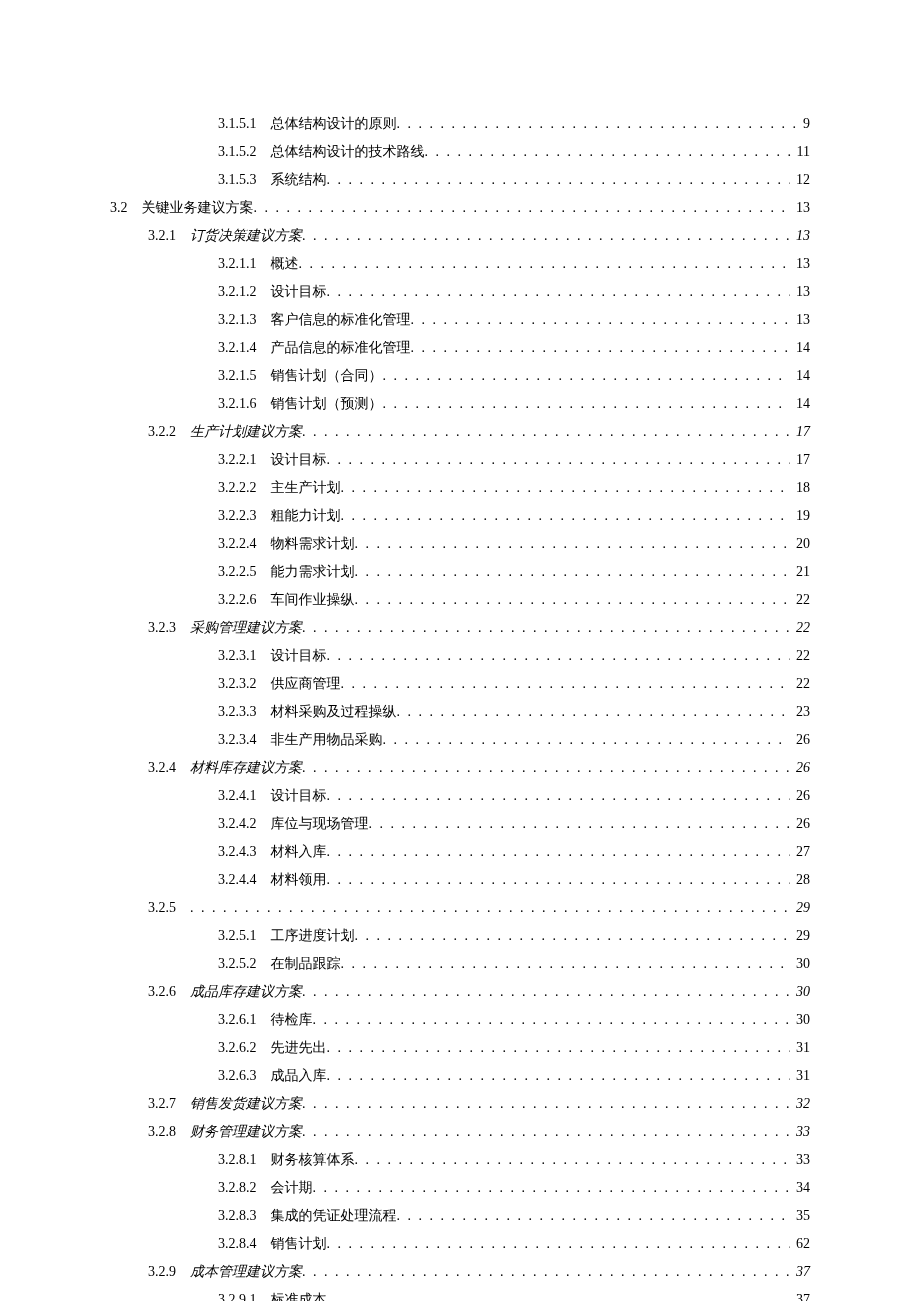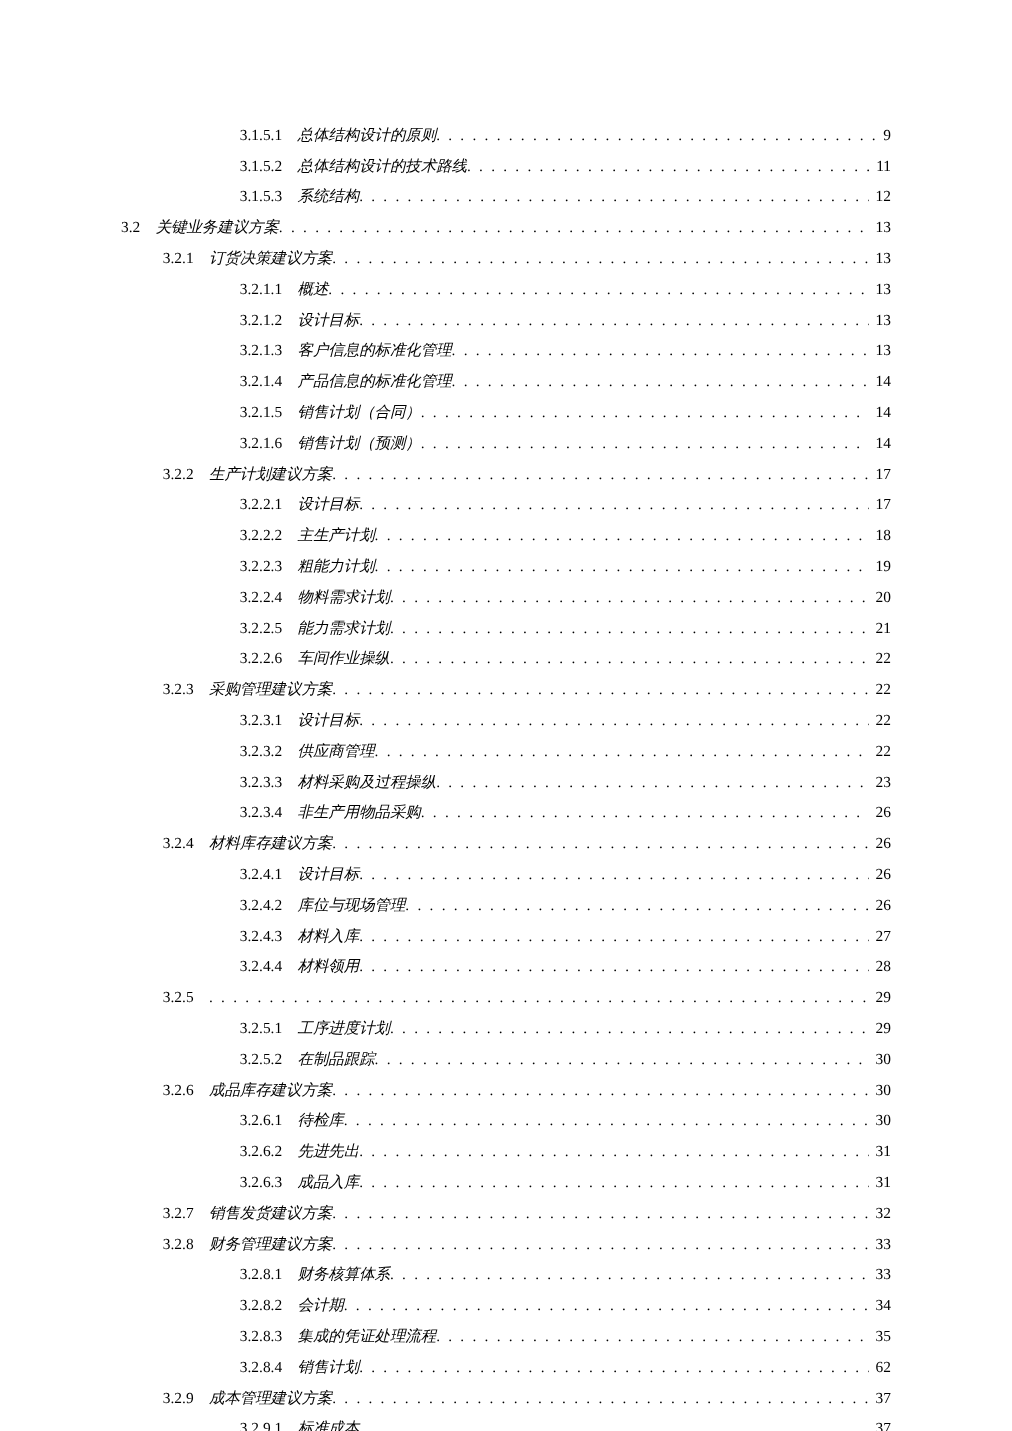--- a/index.html
+++ b/index.html
@@ -23,34 +23,34 @@
     line-height: 2.0;
     font-size: 14px;
     white-space: nowrap;
   }
   .num-col {
     flex: 0 0 auto;
     padding-right: 14px;
   }
   .title-col {
     flex: 0 0 auto;
-    font-style: italic;
   }
   .leader {
     flex: 1 1 auto;
     overflow: hidden;
     letter-spacing: 2px;
   }
   .page-col {
     flex: 0 0 auto;
     padding-left: 6px;
     text-align: right;
   }
   .italic .title-col,
   .italic .page-col {
+    font-style: italic;
   }
   .lvl1 { padding-left: 0px; }
   .lvl2 { padding-left: 38px; }
   .lvl3 { padding-left: 108px; }
 </style>
 </head>
 <body>
 
 <div class="page">
   <div id="toc-container">

